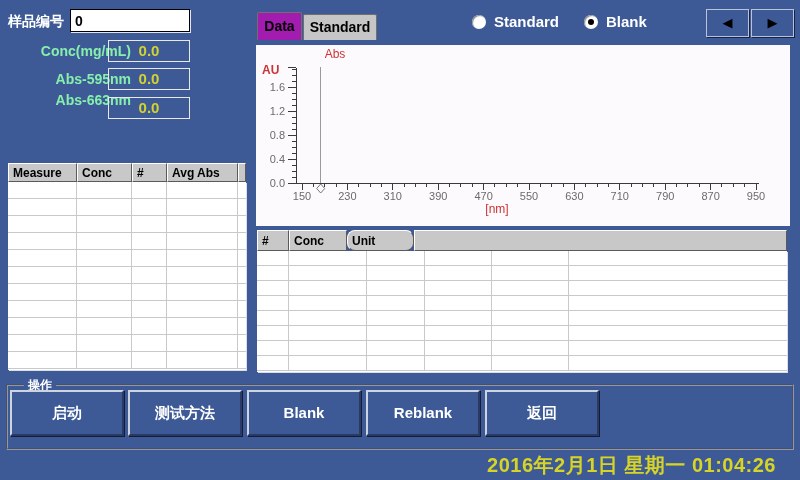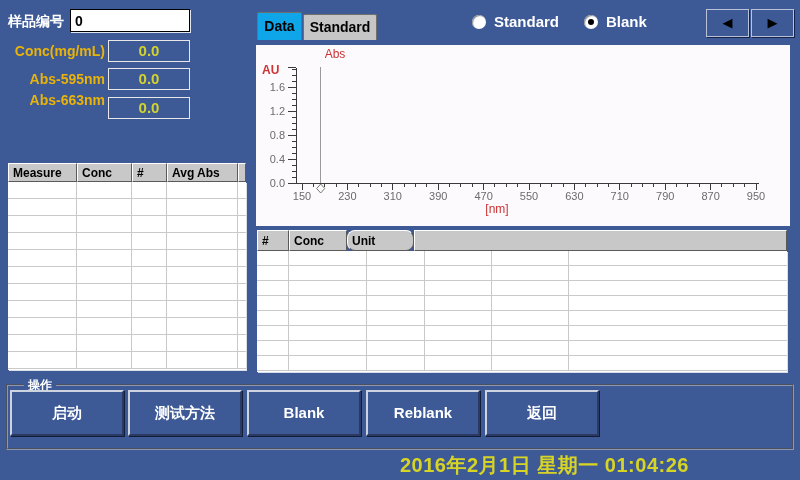--- a/index.html
+++ b/index.html
@@ -4,21 +4,21 @@
 <style>
   html,body{margin:0;padding:0;}
   body{
     width:800px;height:480px;position:relative;overflow:hidden;
     background:#3D5A96;
     font-family:"Liberation Sans",sans-serif;
     -webkit-font-smoothing:none;
   }
   .abs{position:absolute;}
   .lbl-white{color:#ffffff;font-weight:bold;font-size:14px;}
-  .lbl-yellow{color:#eab308;font-weight:bold;font-size:14px;}
+  .lbl-yellow{color:#86efac;font-weight:bold;font-size:14px;padding-left:26px;}
 
   
   #sample-label{left:8px;top:13px;}
   #sample-input{
     left:70px;top:9px;width:114px;height:21px;
     background:#ffffff;border:1px solid #000;box-shadow:1px 1px 0 #dfe6f2;
     font:bold 14px "Liberation Sans",sans-serif;color:#000;padding:0 0 0 4px;
   }
 
   
@@ -53,21 +53,21 @@
   #results-table .trow{height:15px;}
 
   
   .tab{
     text-align:center;font-weight:bold;font-size:14px;color:#000;
     border:1px solid #6f6f6f;border-bottom:none;border-radius:2px 2px 0 0;
     box-sizing:border-box;background:#C6C6C6;
   }
   #tab-data{left:257px;top:12px;width:45px;height:28px;line-height:26px;z-index:2;}
   #tab-standard{left:303px;top:14px;width:74px;height:26px;line-height:24px;}
-  .tab.active{background:#0ea5e9;}
+  .tab.active{background:#a21caf;}
 
   
   .radio{
     width:14px;height:14px;border-radius:50%;background:#ffffff;
     box-shadow:inset 1px 1px 1px #8a8a8a;
   }
   .radio.checked::after{
     content:"";display:block;width:6px;height:6px;border-radius:50%;
     background:#000;margin:4px 0 0 4px;
   }
@@ -95,21 +95,21 @@
   .op-btn{
     top:390px;width:114px;height:46px;
     background:#3D5A96;color:#fff;font-weight:bold;font-size:15px;
     border:2px solid;border-color:#cdd3df #2a3a63 #2a3a63 #cdd3df;
     box-shadow:1px 1px 0 #121d3a;box-sizing:border-box;
     text-align:center;line-height:42px;cursor:pointer;
     font-family:"Liberation Sans",sans-serif;
   }
 
   #datetime{
-    left:400px;top:452px;width:376px;
+    left:400px;top:452px;width:376px;text-align:right;
     color:#D8D424;font-weight:bold;font-size:20px;letter-spacing:0.5px;
   }
 </style>
 </head>
 <body>
 
 <div class="abs lbl-white" id="sample-label">样品编号</div>
 <input class="abs" id="sample-input" value="0" style="">
 
 <div class="abs lbl-yellow flabel" style="top:43px;">Conc(mg/mL)</div>

